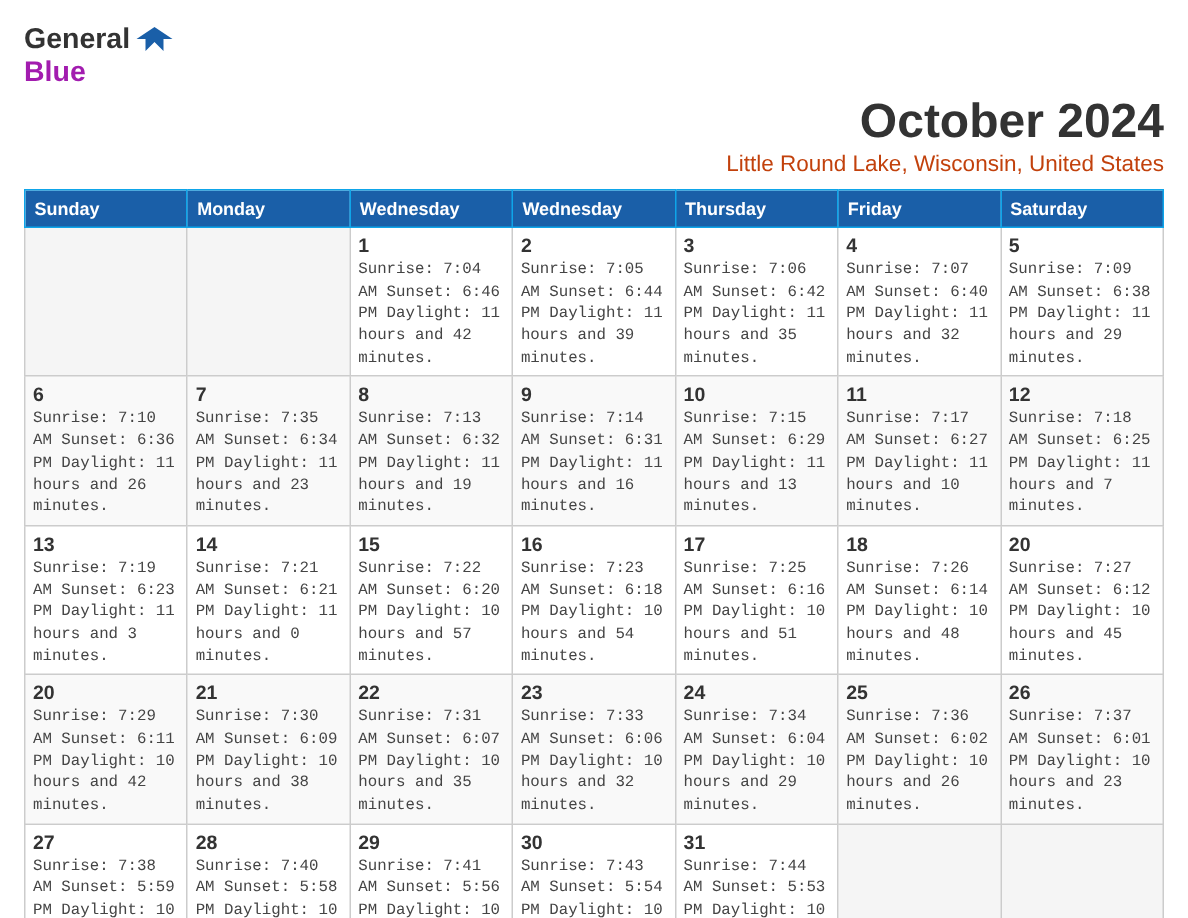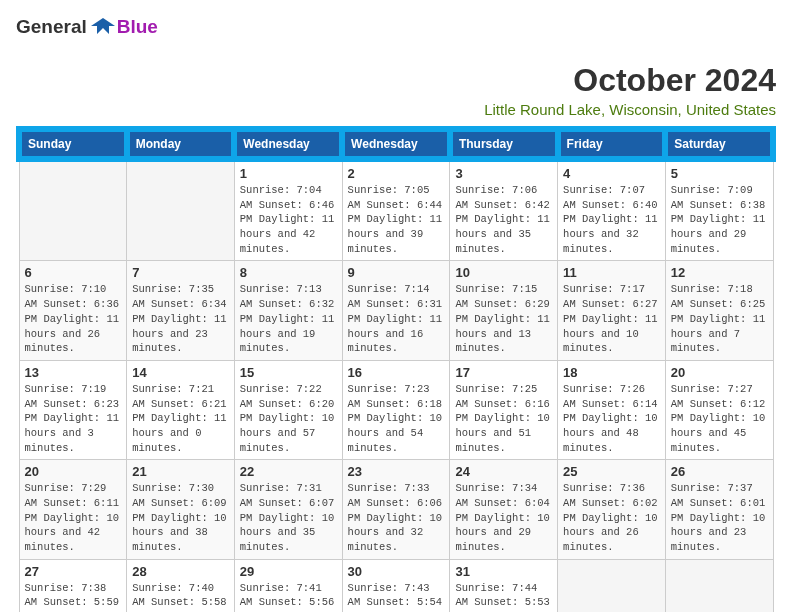--- a/index.html
+++ b/index.html
@@ -11,55 +11,56 @@
       padding: 16px;
     }
     .header {
       display: flex;
       justify-content: space-between;
       align-items: flex-start;
       margin-bottom: 8px;
     }
     .logo {
       display: flex;
+      flex-direction: column;
       align-items: flex-start;
     }
     .logo-row {
       display: flex;
       align-items: center;
       gap: 2px;
     }
     .title-section {
       text-align: right;
     }
     .month-title {
       font-size: 32px;
       font-weight: bold;
       color: #333;
       margin-top: 46px;
     }
     .location-subtitle {
       font-size: 15px;
-      color: #4d7c0f;
+      color: #c2410c;
       margin-top: 2px;
       text-align: right;
     }
     .calendar {
       width: 100%;
       border-collapse: collapse;
       font-size: 11px;
     }
     .calendar th {
       background-color: #1a5fa8;
       color: #fff;
       text-align: left;
       padding: 5px 6px;
       font-size: 12px;
       font-weight: bold;
-      border: 6px solid #0ea5e9;
+      border: 1px solid #0ea5e9;
     }
     .calendar td {
       vertical-align: top;
       border: 1px solid #ccc;
       padding: 4px 5px;
       width: 108px;
       min-height: 80px;
       background: #fff;
     }
     .calendar td.empty {

